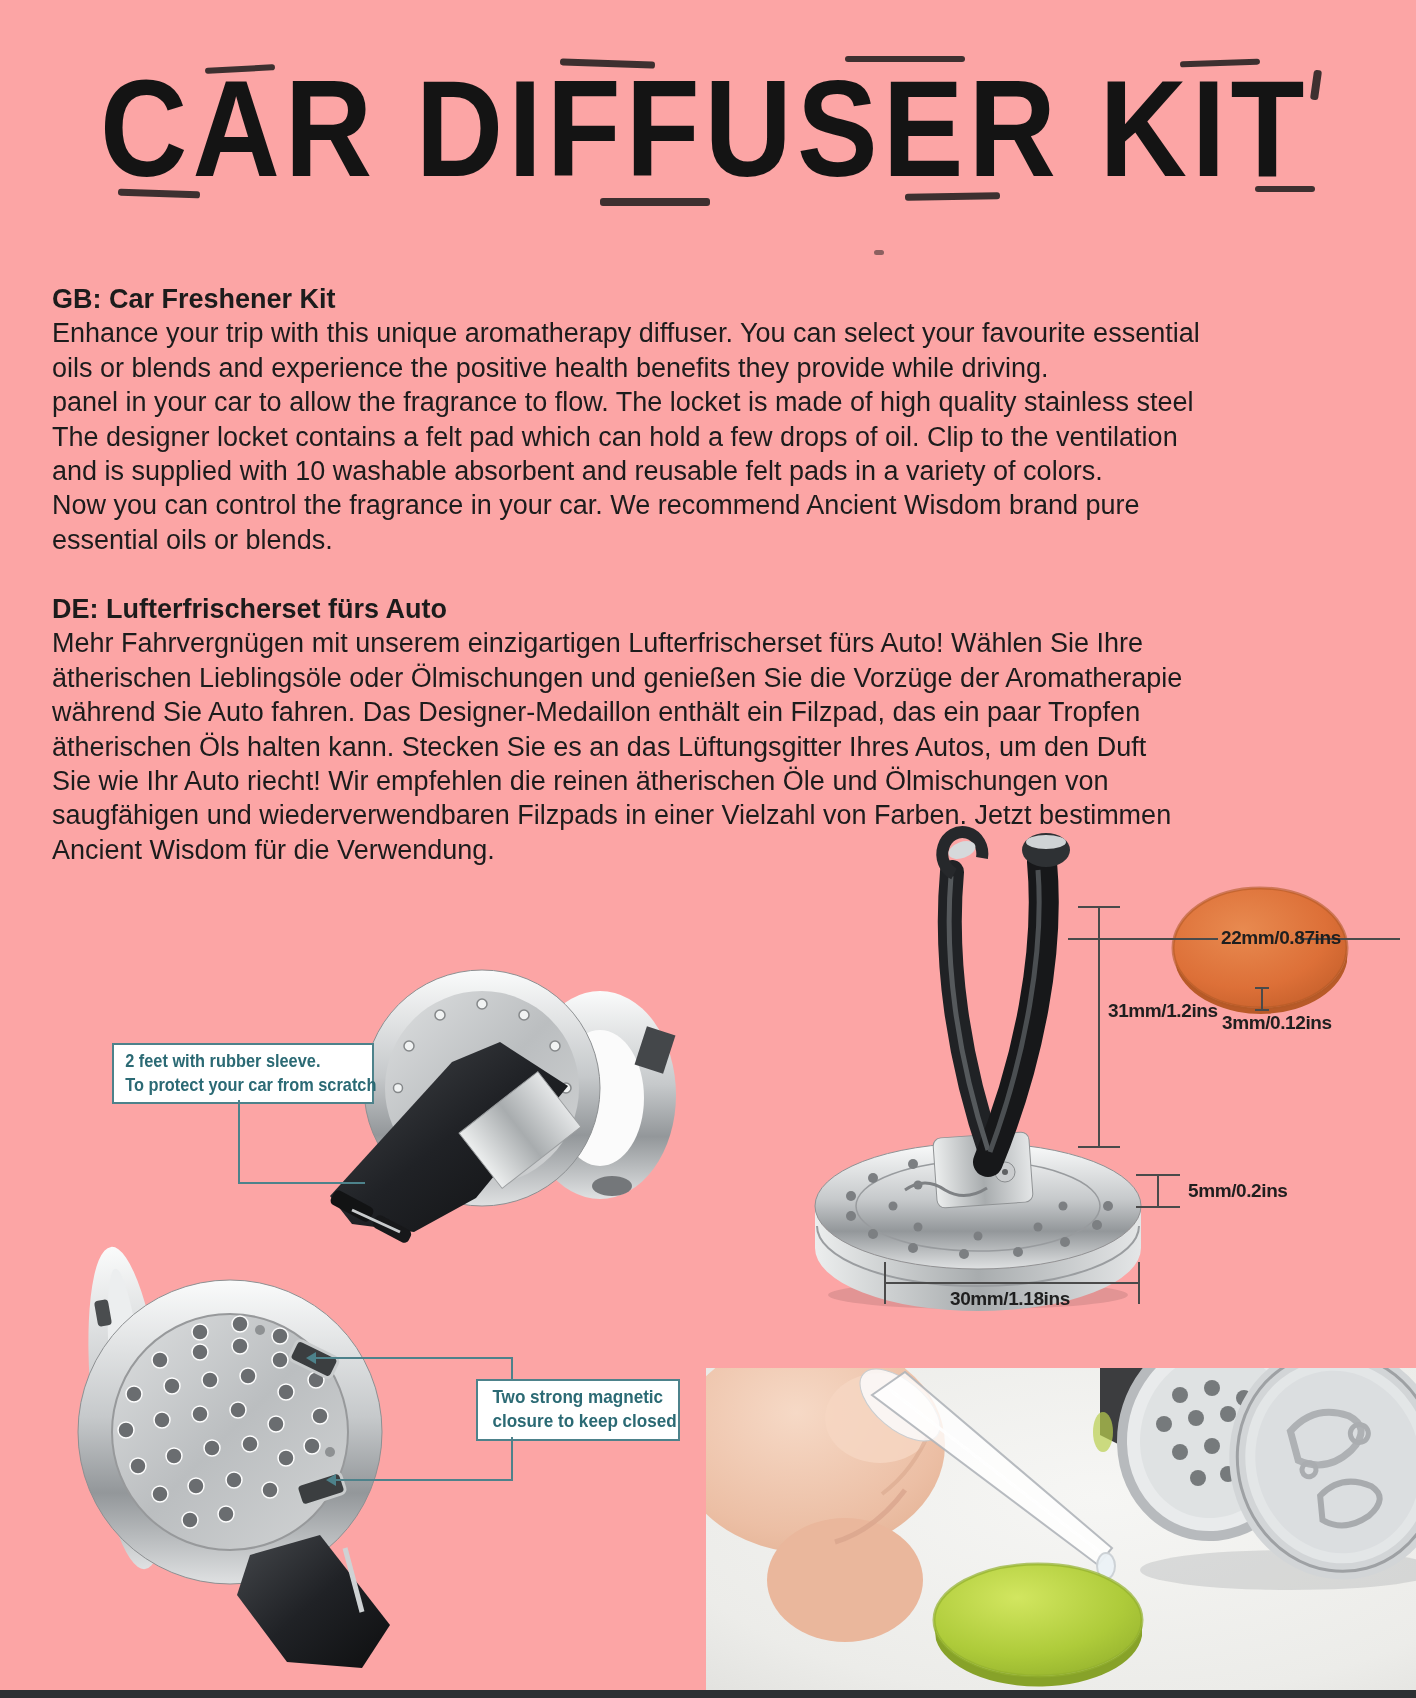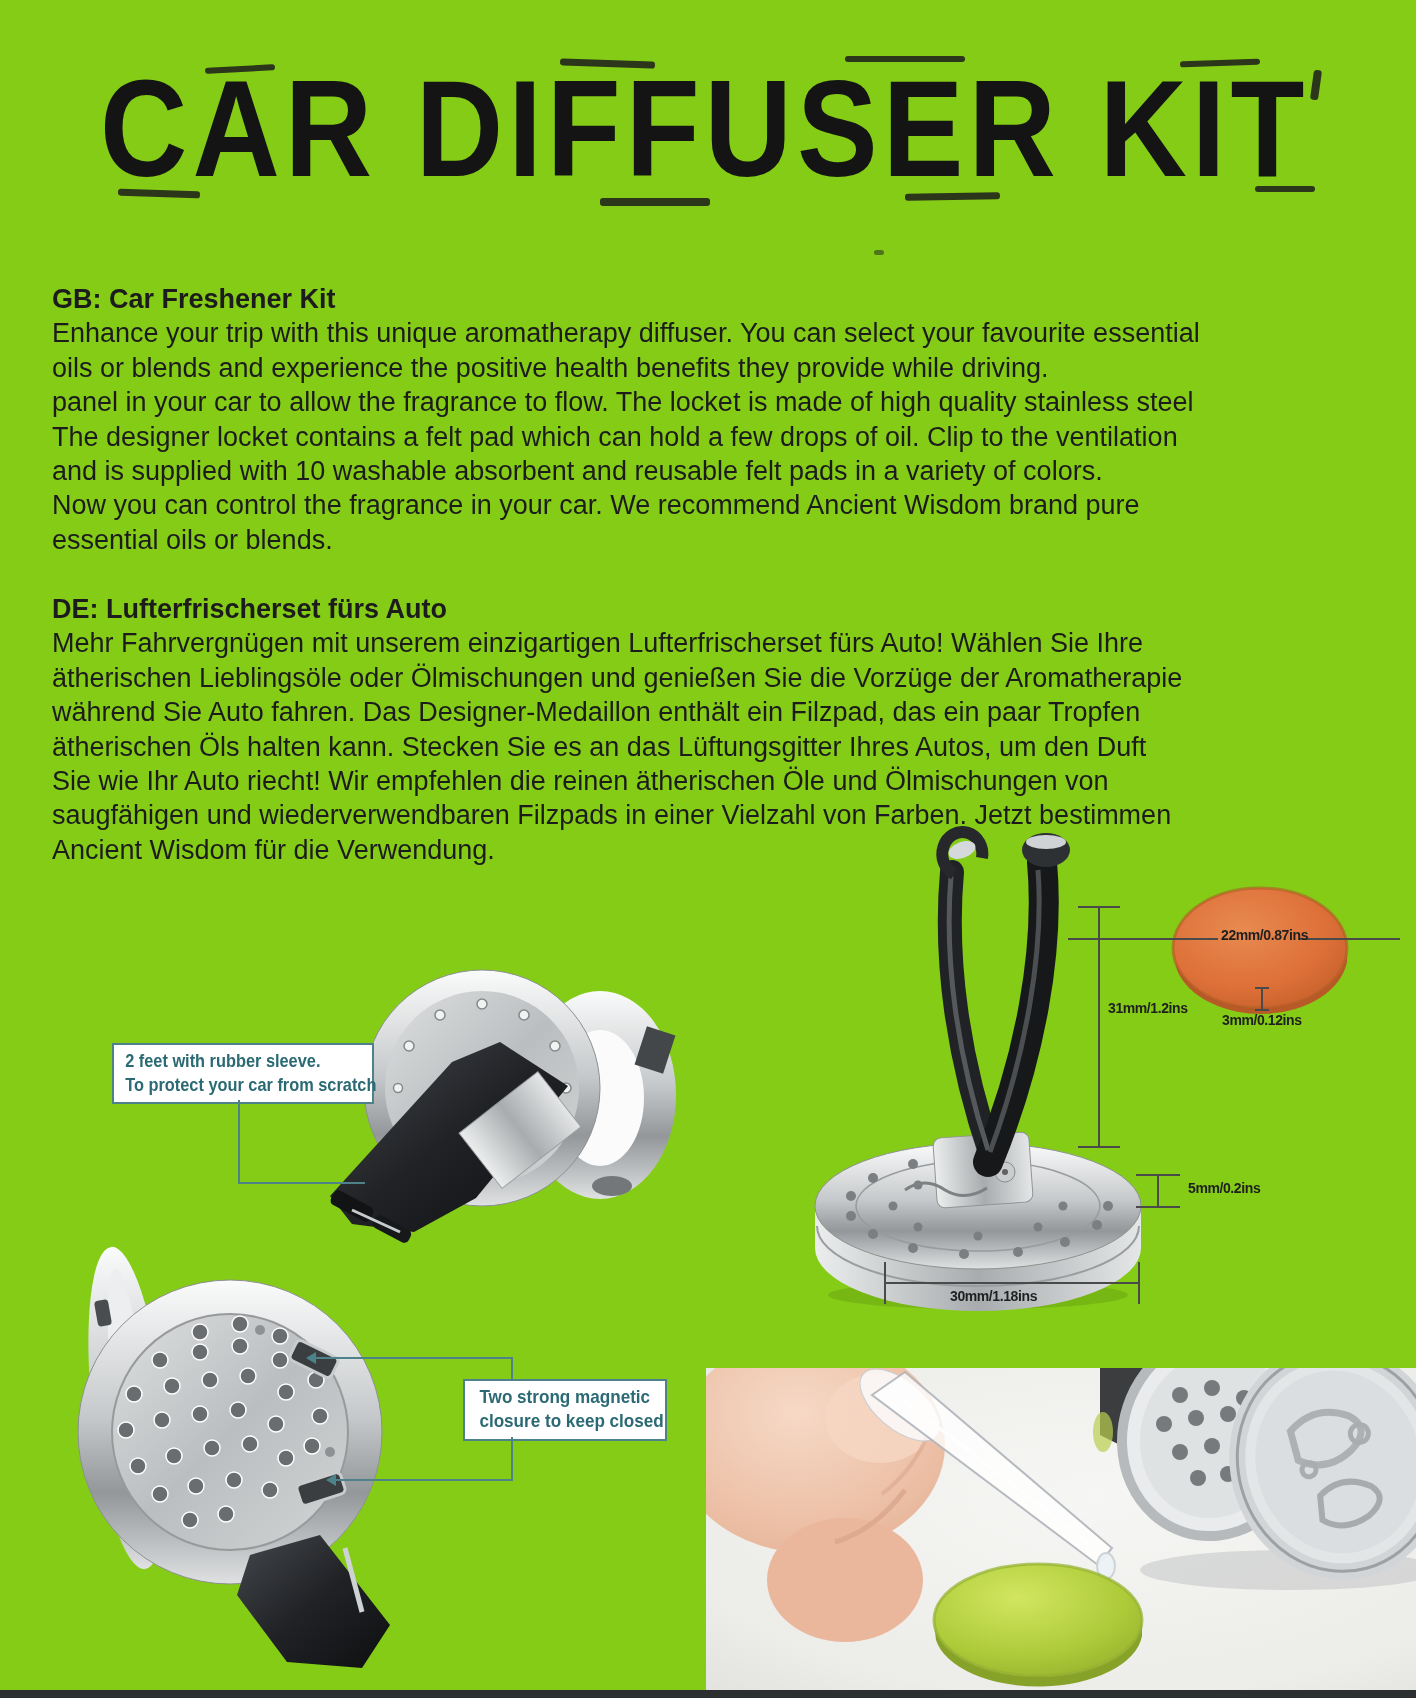--- a/index.html
+++ b/index.html
@@ -1,35 +1,35 @@
 <!DOCTYPE html>
 <html><head>
 <meta charset="utf-8">
 <title>Car Diffuser Kit</title>
 <style>
   html,body{margin:0;padding:0;background:#ffffff;}
-  #canvas{position:relative;width:1416px;height:1698px;background:#84cc16;overflow:hidden;
+  #canvas{position:relative;width:1416px;height:1698px;background:#fca5a5;overflow:hidden;
           font-family:"Liberation Sans",sans-serif;color:#1c1c1c;margin:0 auto;}
   .abs{position:absolute;}
 
   
   .title{left:100px;top:48px;width:1310px;height:160px;
          font-weight:bold;font-size:121px;letter-spacing:5px;color:#141414;
          transform:scaleY(1.14);transform-origin:center top;white-space:nowrap;}
   .mark{background:#1b1b1b;border-radius:3px;opacity:.85;}
 
   
   .textblock{left:52px;width:1344px;font-size:27px;line-height:34.4px;white-space:nowrap;}
   .textblock .heading{font-weight:bold;}
   .tb-gb{top:282px;}
   .tb-de{top:592px;}
 
   
   .dimline{background:#4a4a4a;}
-  .dimlabel{font-size:14px;font-weight:bold;color:#1f1f1f;letter-spacing:-0.4px;white-space:nowrap;}
+  .dimlabel{font-size:19px;font-weight:bold;color:#1f1f1f;letter-spacing:-0.4px;white-space:nowrap;}
 
   
   .callout{background:#ffffff;border:2px solid #4d828b;color:#2b6a74;
            font-weight:bold;font-size:19px;line-height:24px;white-space:nowrap;}
   .callout .inner{transform:scaleX(0.86);transform-origin:left center;padding:4px 0 0 13px;}
   .callout2 .inner{transform:scaleX(0.9);transform-origin:left center;padding:4px 0 0 16px;}
   .connline{background:#4d828b;}
   .arrow-left{width:0;height:0;border-top:6px solid transparent;border-bottom:6px solid transparent;
               border-right:10px solid #4d828b;}
 
@@ -323,21 +323,21 @@
 
   <div class="abs callout" style="left:112px;top:1043px;width:258px;height:57px;">
     <div class="inner">
       <div>2 feet with rubber sleeve.</div>
       <div>To protect your car from scratch</div>
     </div>
   </div>
   <div class="abs connline" style="left:238px;top:1100px;width:2px;height:84px;"></div>
   <div class="abs connline" style="left:238px;top:1182px;width:127px;height:2px;"></div>
 
-  <div class="abs callout callout2" style="left:463px;top:1379px;width:200px;height:58px;">
+  <div class="abs callout callout2" style="left:476px;top:1379px;width:200px;height:58px;">
     <div class="inner">
       <div>Two strong magnetic</div>
       <div>closure to keep closed</div>
     </div>
   </div>
   <div class="abs connline" style="left:316px;top:1357px;width:197px;height:2px;"></div>
   <div class="abs connline" style="left:511px;top:1357px;width:2px;height:22px;"></div>
   <div class="abs arrow-left" style="left:306px;top:1352px;"></div>
   <div class="abs connline" style="left:511px;top:1437px;width:2px;height:44px;"></div>
   <div class="abs connline" style="left:336px;top:1479px;width:177px;height:2px;"></div>

